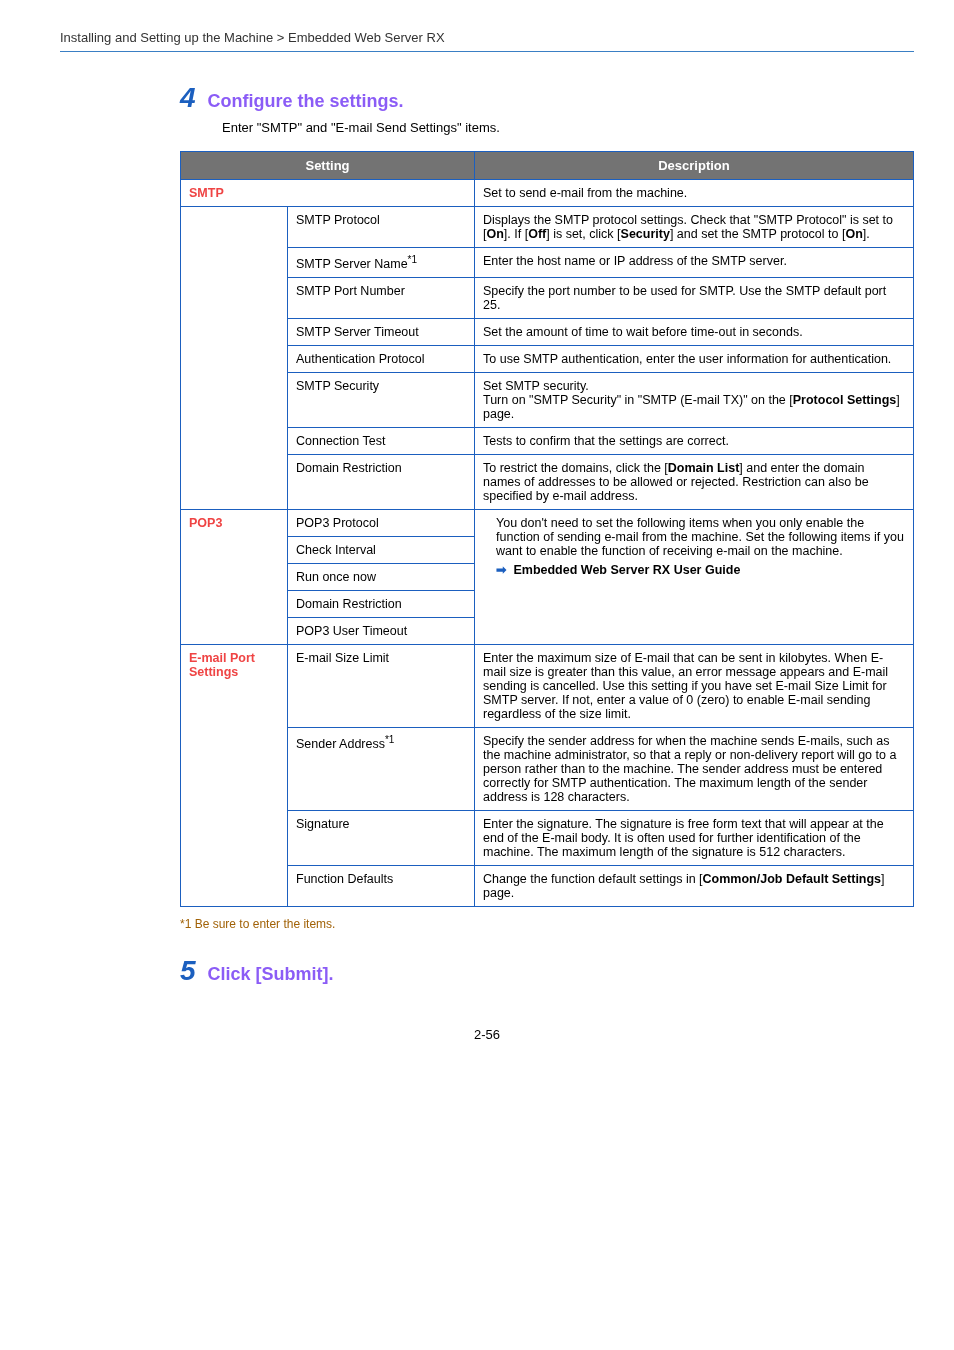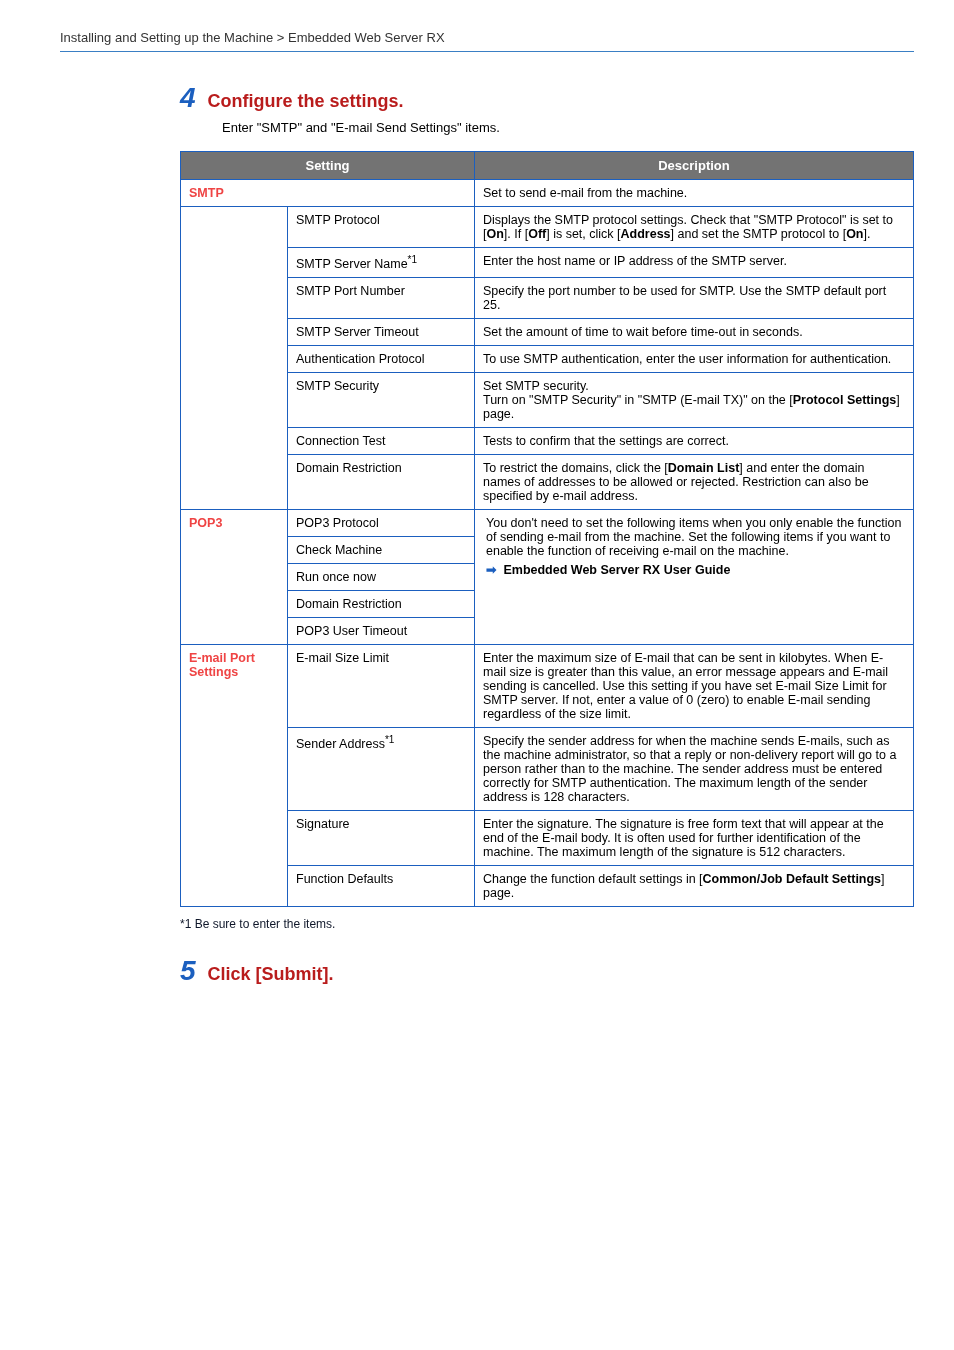--- a/index.html
+++ b/index.html
@@ -36,21 +36,21 @@
   .step-num {
     font-size: 28px;
     font-weight: bold;
     color: #1b5fbf;
     font-style: italic;
     font-family: Arial, sans-serif;
   }
   .step-title {
     font-size: 18px;
     font-weight: bold;
-    color: #b91c1c;
+    color: #8b5cf6;
     font-family: Arial, sans-serif;
   }
   .step-sub {
     margin-left: 42px;
     margin-bottom: 16px;
     color: #000;
   }
   table.settings {
     border-collapse: collapse;
     width: 100%;
@@ -87,28 +87,28 @@
     color: #000;
     font-weight: bold;
   }
   .arrow {
     color: #1b5fbf;
     font-weight: bold;
   }
   .footnote {
     font-size: 12px;
     margin-top: 10px;
-    color: #0f172a;
+    color: #a16207;
   }
   .pagenum {
     text-align: center;
     margin-top: 40px;
     font-size: 13px;
   }
-  .desc-para { margin: 0 0 4px 3px; }
+  .desc-para { margin: 0 0 4px 13px; }
   .desc-para:last-child { margin-bottom: 0; }
 </style>
 </head>
 <body>
 
 <div class="page">
   <div class="breadcrumb">Installing and Setting up the Machine &gt; Embedded Web Server RX</div>
   <hr class="hr-blue">
 
   <div class="step-block">
@@ -128,21 +128,21 @@
       <tbody>
 
         <tr>
           <td class="catcell" colspan="2">SMTP</td>
           <td>Set to send e-mail from the machine.</td>
         </tr>
 
         <tr>
           <td class="catcell" rowspan="8" style="border-top:none;"></td>
           <td class="settingcell">SMTP Protocol</td>
-          <td>Displays the SMTP protocol settings. Check that "SMTP Protocol" is set to [<b>On</b>]. If [<b>Off</b>] is set, click [<b>Address</b>] and set the SMTP protocol to [<b>On</b>].</td>
+          <td>Displays the SMTP protocol settings. Check that "SMTP Protocol" is set to [<b>On</b>]. If [<b>Off</b>] is set, click [<b>Security</b>] and set the SMTP protocol to [<b>On</b>].</td>
         </tr>
         <tr>
           <td class="settingcell"><span>SMTP Server Name</span><span class="sup">*1</span></td>
           <td>Enter the host name or IP address of the SMTP server.</td>
         </tr>
         <tr>
           <td class="settingcell">SMTP Port Number</td>
           <td>Specify the port number to be used for SMTP. Use the SMTP default port 25.</td>
         </tr>
         <tr>
@@ -168,21 +168,21 @@
 
         <tr>
           <td class="catcell" rowspan="5">POP3</td>
           <td class="settingcell">POP3 Protocol</td>
           <td rowspan="5">
             <p class="desc-para">You don't need to set the following items when you only enable the function of sending e-mail from the machine. Set the following items if you want to enable the function of receiving e-mail on the machine.</p>
             <p class="desc-para"><span class="arrow">➡</span>&nbsp;&nbsp;<span class="arrow-link">Embedded Web Server RX User Guide</span></p>
           </td>
         </tr>
         <tr>
-            <td class="settingcell">Check Machine</td>
+            <td class="settingcell">Check Interval</td>
           </tr>
         <tr>
             <td class="settingcell">Run once now</td>
           </tr>
         <tr>
             <td class="settingcell">Domain Restriction</td>
           </tr>
         <tr>
             <td class="settingcell">POP3 User Timeout</td>
           </tr>
@@ -208,13 +208,14 @@
     </table>
 
     <div class="footnote">*1   Be sure to enter the items.</div>
 
     <div class="step-header" style="margin-top:24px;">
       <span class="step-num">5</span>
       <span class="step-title">Click [Submit].</span>
     </div>
   </div>
 
+  <div class="pagenum">2-56</div>
 </div>
 
 </body></html>

